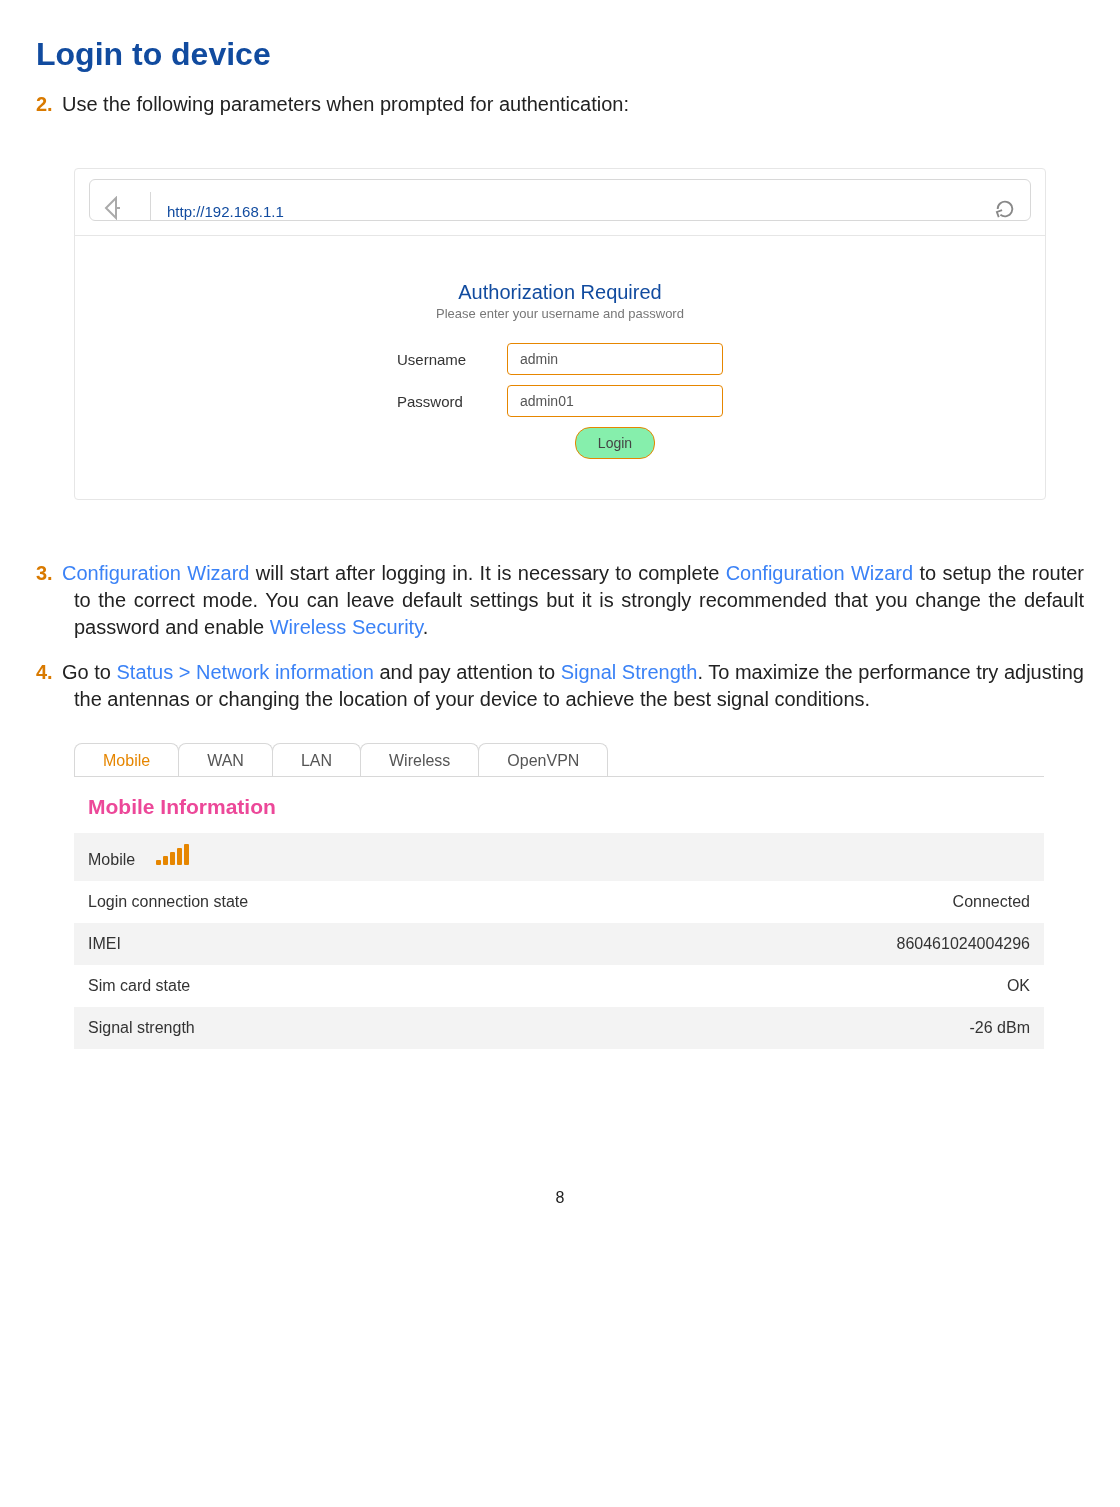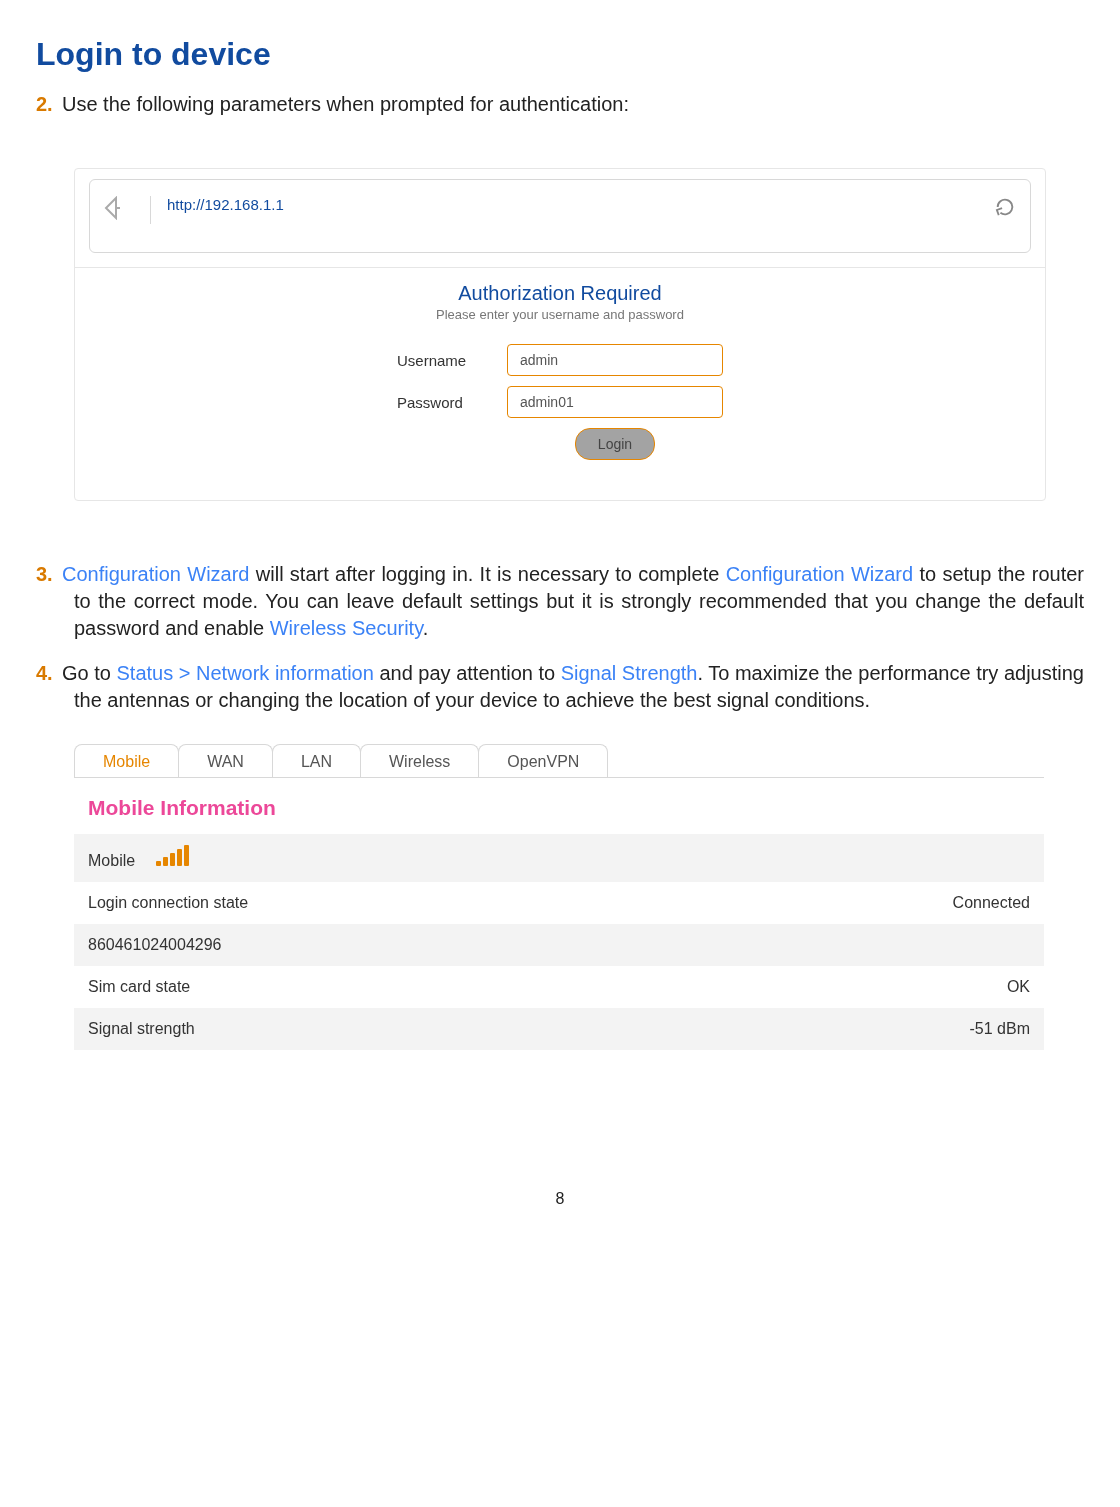--- a/index.html
+++ b/index.html
@@ -48,23 +48,23 @@
     border-radius: 4px;
     width: 970px;
   }
   .addr-bar {
     padding: 10px 14px 0 14px;
   }
   .addr-inner {
     border: 1.5px solid #d8d8d8;
     border-radius: 6px;
     display: flex;
-    align-items: flex-start;
+    align-items: flex-end;
     height: 40px;
-    padding: 16px 14px;
+    padding: 0 14px;
   }
   .back-icon {
     width: 30px; height: 24px;
     display: flex; align-items: center; justify-content: center;
   }
   .back-icon svg { width: 30px; height: 24px; }
   .addr-sep {
     width: 1px;
     height: 28px;
     background: #d8d8d8;
@@ -74,21 +74,21 @@
     color: #114b9f;
     font-size: 15px;
     flex: 1;
   }
   .refresh-icon {
     width: 22px; height: 22px;
   }
   .login-body {
     border-top: 1.5px solid #e6e6e6;
     margin-top: 14px;
-    padding: 14px 10px 40px 10px;
+    padding: 45px 10px 40px 10px;
     text-align: center;
   }
   .auth-title {
     color: #114b9f;
     font-size: 20px;
     margin-bottom: 2px;
   }
   .auth-sub {
     color: #777;
     font-size: 13px;
@@ -124,21 +124,21 @@
     margin-left: auto;
     margin-right: auto;
     box-sizing: border-box;
   }
   .login-btn {
     border: 1.5px solid #e68600;
     border-radius: 15px;
     padding: 7px 22px;
     font-size: 14px;
     color: #444;
-    background: #a3a3a3;
+    background: #86efac;
     cursor: pointer;
   }
 
   
   .mobile-wrap {
     margin: 30px 0 0 38px;
     width: 970px;
   }
   .tabs {
     display: flex;
@@ -286,26 +286,27 @@
             <span></span>
         </span>
       </span>
     </div>
 
     <div class="mobile-row">
       <span class="label">Login connection state</span>
       <span class="value">Connected</span>
     </div>
     <div class="mobile-row shaded">
+      <span class="label">IMEI</span>
       <span class="value">860461024004296</span>
     </div>
     <div class="mobile-row">
       <span class="label">Sim card state</span>
       <span class="value">OK</span>
     </div>
     <div class="mobile-row shaded">
       <span class="label">Signal strength</span>
-      <span class="value">-51 dBm</span>
+      <span class="value">-26 dBm</span>
     </div>
   </div>
 </div>
 
 <div class="page-num">8</div>
 
 </body></html>

